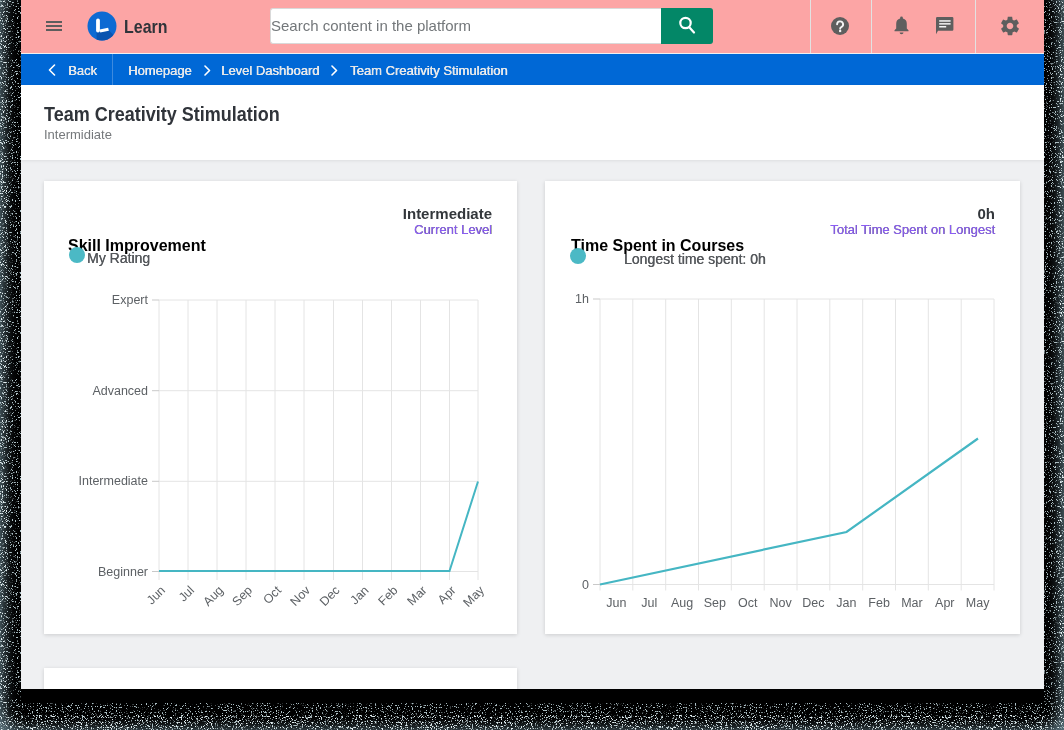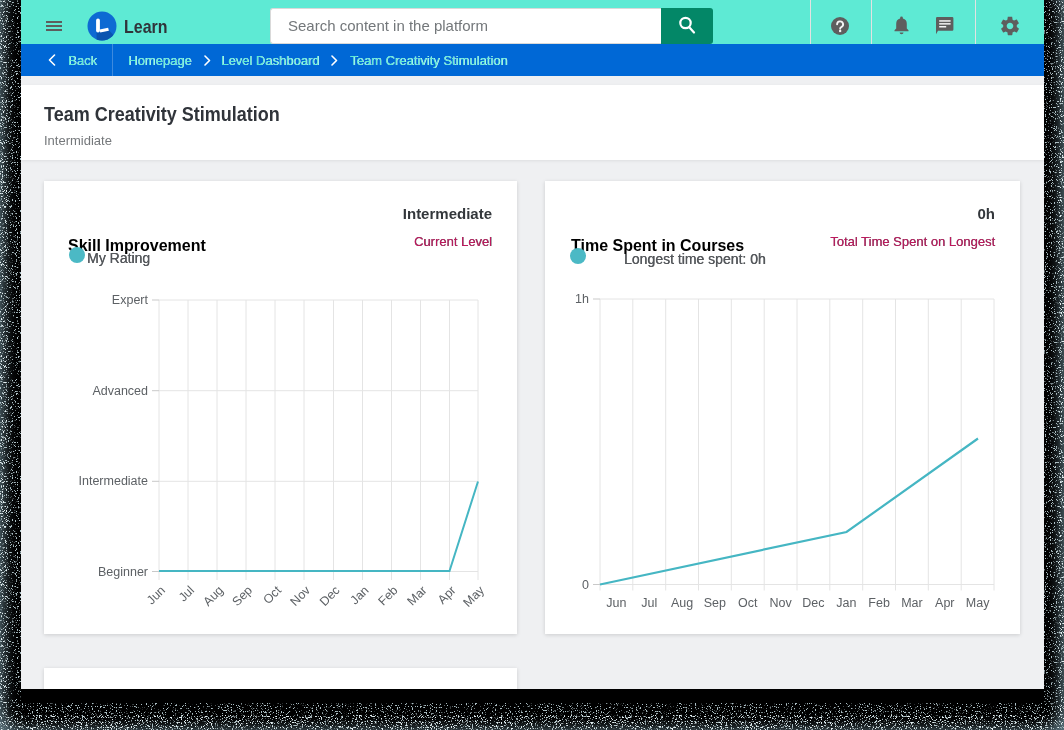--- a/index.html
+++ b/index.html
@@ -2,47 +2,47 @@
 <html><head>
 <meta charset="utf-8">
 <style>
   * { margin:0; padding:0; box-sizing:border-box; }
   html,body { width:1064px; height:730px; overflow:hidden; }
   body { background:#5b737d; font-family:"Liberation Sans", sans-serif; position:relative; }
   .blackframe { position:absolute; left:3px; top:-12px; width:1058px; height:742px; background:#000; border-radius:20px; filter:blur(7px); }
   .app { position:absolute; left:21px; top:0; width:1023px; height:689px; background:#eff0f2; overflow:hidden; }
 
   
-  .topbar { position:absolute; left:0; top:0; width:1023px; height:53px; background:#5eead4; }
+  .topbar { position:absolute; left:0; top:0; width:1023px; height:53px; background:#fca5a5; }
   .hamb { position:absolute; left:25px; top:20.7px; width:15.5px; height:11px; }
   .hamb div { position:absolute; left:0; width:15.5px; height:2px; background:#5d5d5d; }
   .sep { position:absolute; top:0; width:1px; height:53px; background:#e2e2e2; }
   .learntxt { position:absolute; left:103px; top:16px; font-size:19px; font-weight:700; color:#30343a; transform:scaleX(0.84); transform-origin:left center; }
   .searchwrap { position:absolute; left:249px; top:8px; width:443px; height:36px; }
-  .searchinput { position:absolute; left:0; top:0; width:391px; height:36px; background:#fff; border:1px solid #d9d9d9; border-right:none; border-radius:3px 0 0 3px; font-size:15px; color:#73777a; line-height:34px; padding-left:17px; }
+  .searchinput { position:absolute; left:0; top:0; width:391px; height:36px; background:#fff; border:1px solid #d9d9d9; border-right:none; border-radius:3px 0 0 3px; font-size:15px; color:#73777a; line-height:34px; }
   .searchbtn { position:absolute; left:391px; top:0; width:52px; height:36px; background:#038767; border-radius:0 3px 3px 0; }
 
   
-  .bluebar { position:absolute; left:0; top:44px; width:1023px; height:32px; background:#0068d6; color:#5eead4; font-size:13px; font-weight:400; text-shadow:0.4px 0 0 #fff; }
+  .bluebar { position:absolute; left:0; top:54px; width:1023px; height:32px; background:#0068d6; color:#e5e5e5; font-size:13px; font-weight:400; text-shadow:0.4px 0 0 #fff; }
   .bluebar span { display:inline-block; white-space:nowrap; }
   .bluebar .bsep { position:absolute; left:91px; top:0; width:1px; height:32px; background:#3d8ade; }
 
   
   .pagehead { position:absolute; left:0; top:85px; width:1023px; height:75px; background:#fff; box-shadow:0 1px 3px rgba(0,0,0,0.08); }
   .ptitle { position:absolute; left:23px; top:17px; font-size:21px; font-weight:700; color:#30343a; transform:scaleX(0.857); transform-origin:left top; white-space:nowrap; }
-  .psub { position:absolute; left:23px; top:42px; font-size:13px; color:#75787b;margin-top:6px; }
+  .psub { position:absolute; left:23px; top:42px; font-size:13px; color:#75787b; }
 
   
   .card { position:absolute; background:#fff; box-shadow:0 1px 4px rgba(0,0,0,0.15); }
   .card1 { left:23px; top:181px; width:473px; height:453px; }
   .card2 { left:524px; top:181px; width:475px; height:453px; }
   .card3 { left:23px; top:668px; width:473px; height:160px; }
   .ctitle { position:absolute; font-size:16px; font-weight:700; color:#000000;margin-top:34px; }
   .crt1 { position:absolute; text-align:right; font-size:15px; font-weight:700; color:#33373b; }
-  .crt2 { position:absolute; text-align:right; font-size:13px; font-weight:400; color:#be185d; text-shadow:0.3px 0 0 #5f6266;margin-top:12px; }
+  .crt2 { position:absolute; text-align:right; font-size:13px; font-weight:400; color:#8b5cf6; text-shadow:0.3px 0 0 #5f6266; }
   .dot { position:absolute; width:16px; height:16px; border-radius:50%; background:#4bb9c5; }
   .legtxt { position:absolute; font-size:14px; color:#55585c; text-shadow:0.3px 0 0 #55585c; }
 </style>
 </head>
 <body>
   <div class="blackframe"></div>
   <svg width="1064" height="730" style="position:absolute;left:0;top:0">
     <defs>
       <filter id="specklef" x="0" y="0" width="100%" height="100%">
         <feTurbulence type="fractalNoise" baseFrequency="0.8" numOctaves="2" seed="11" stitchTiles="stitch"></feTurbulence>

